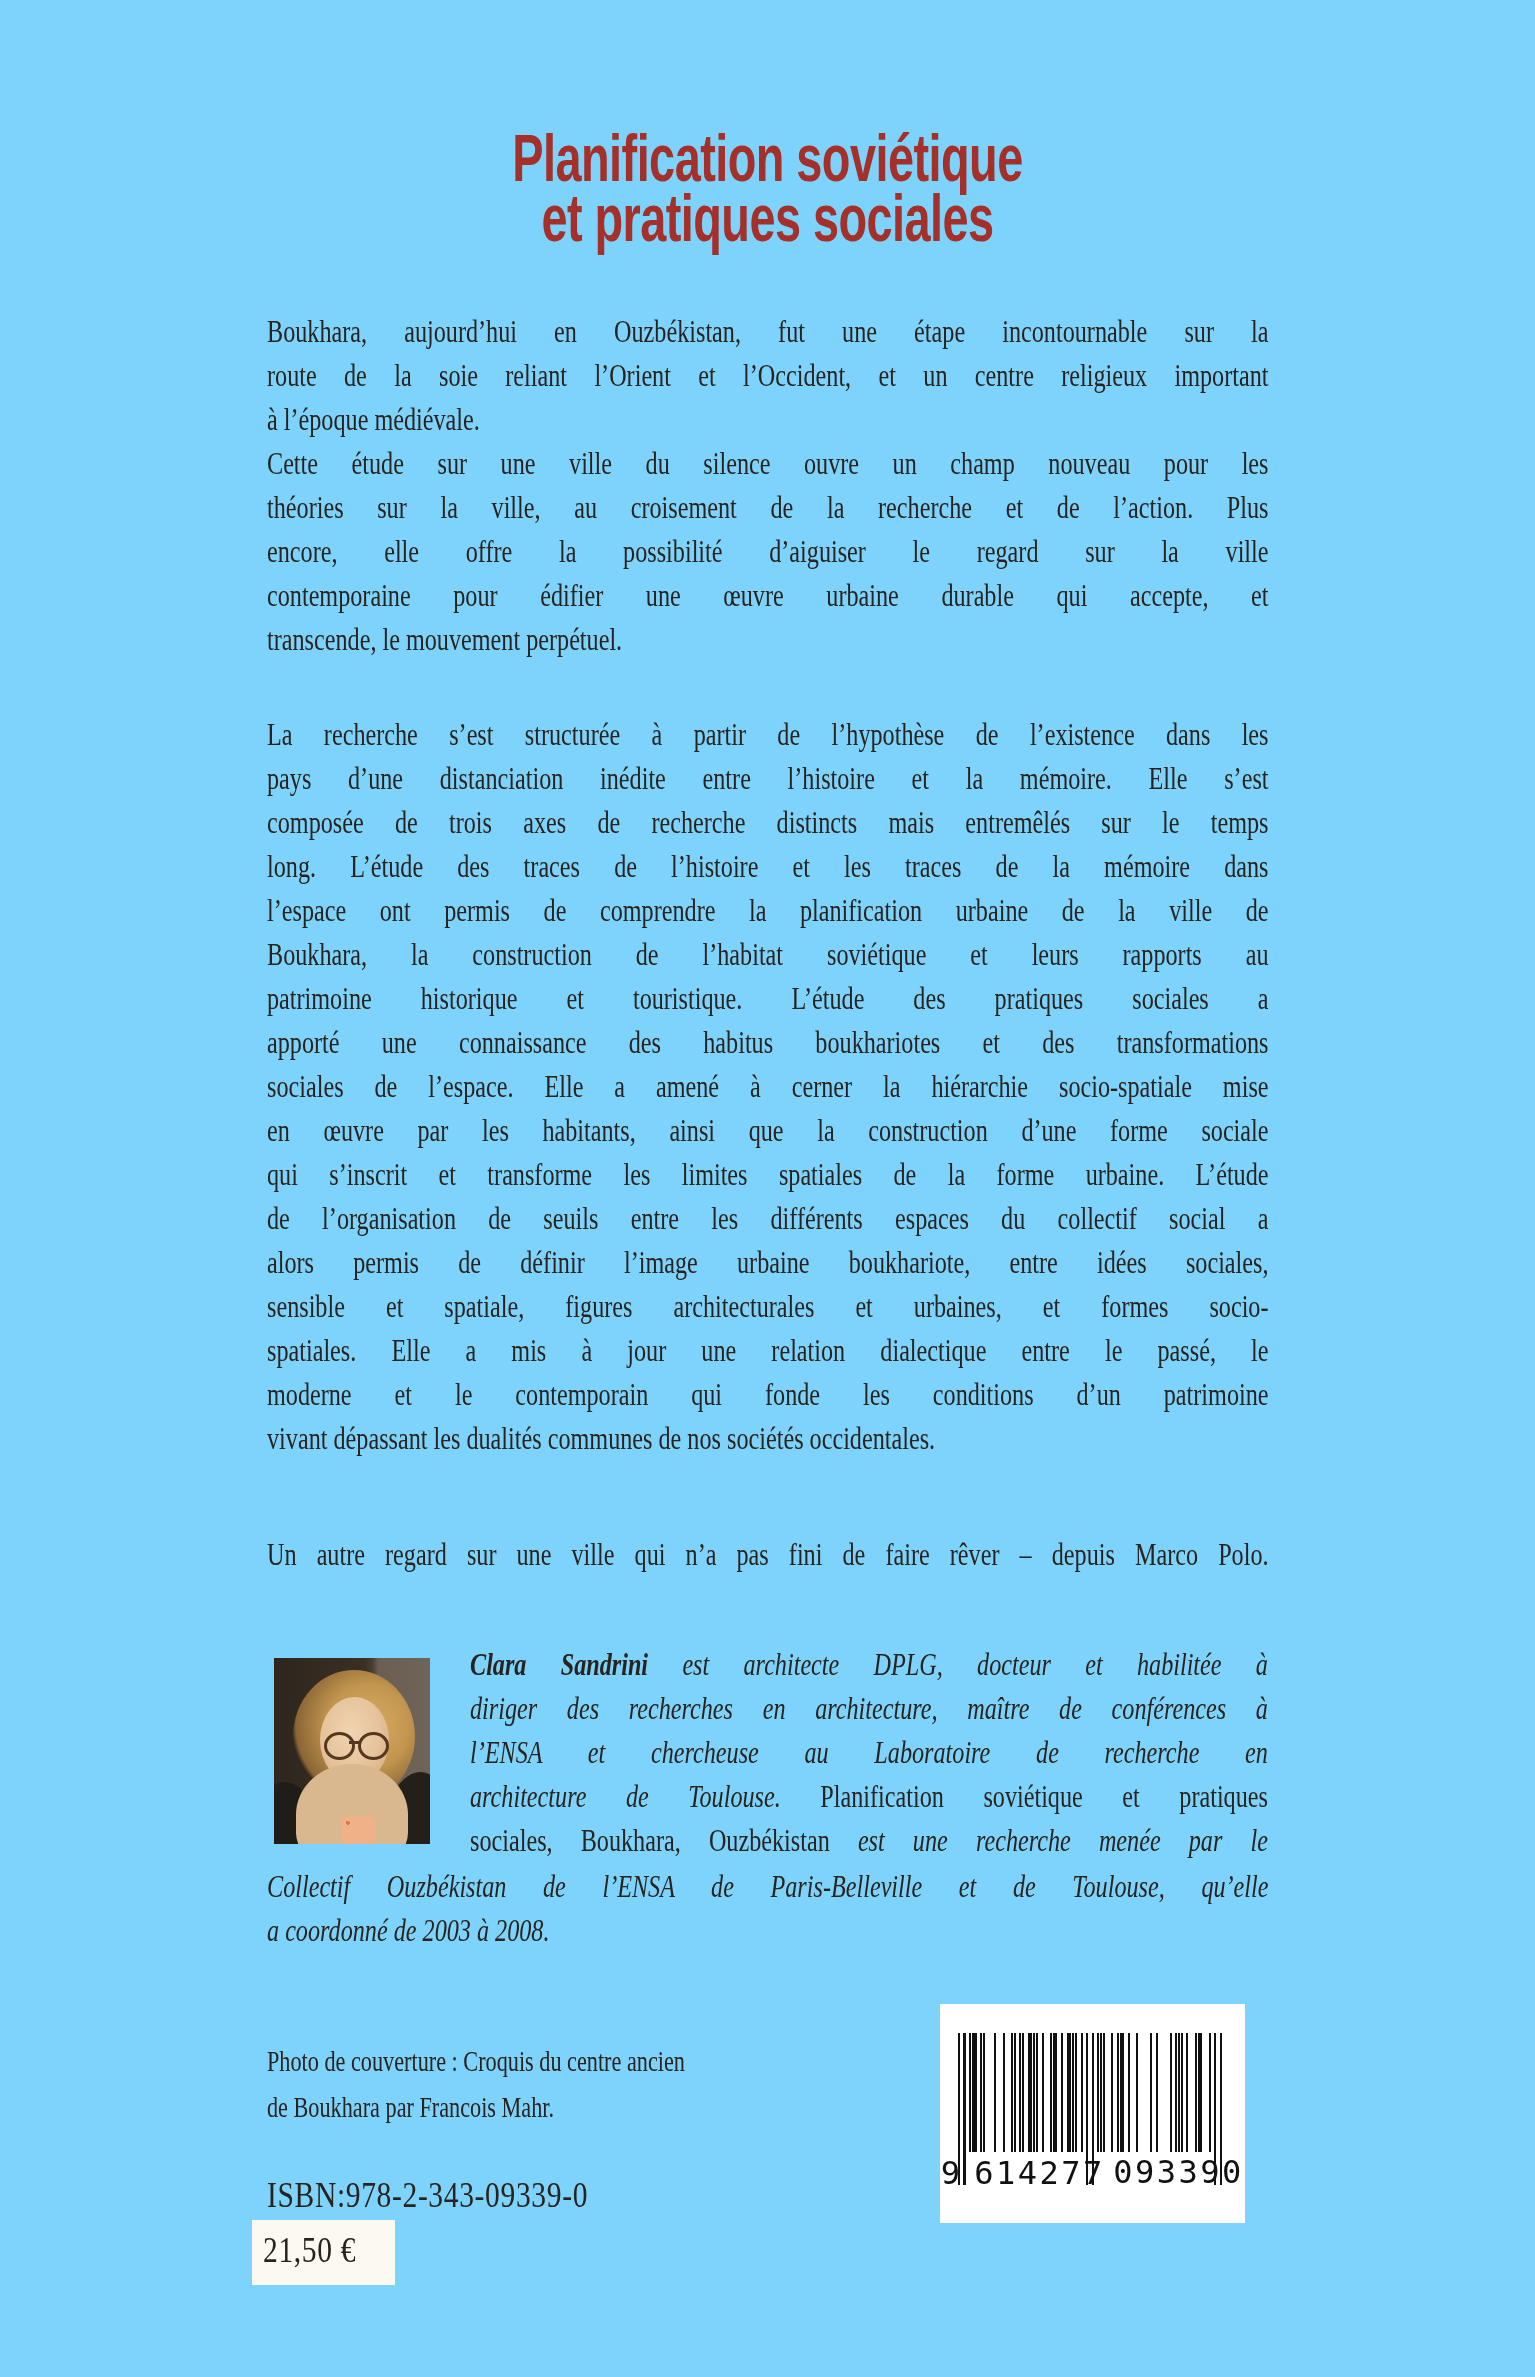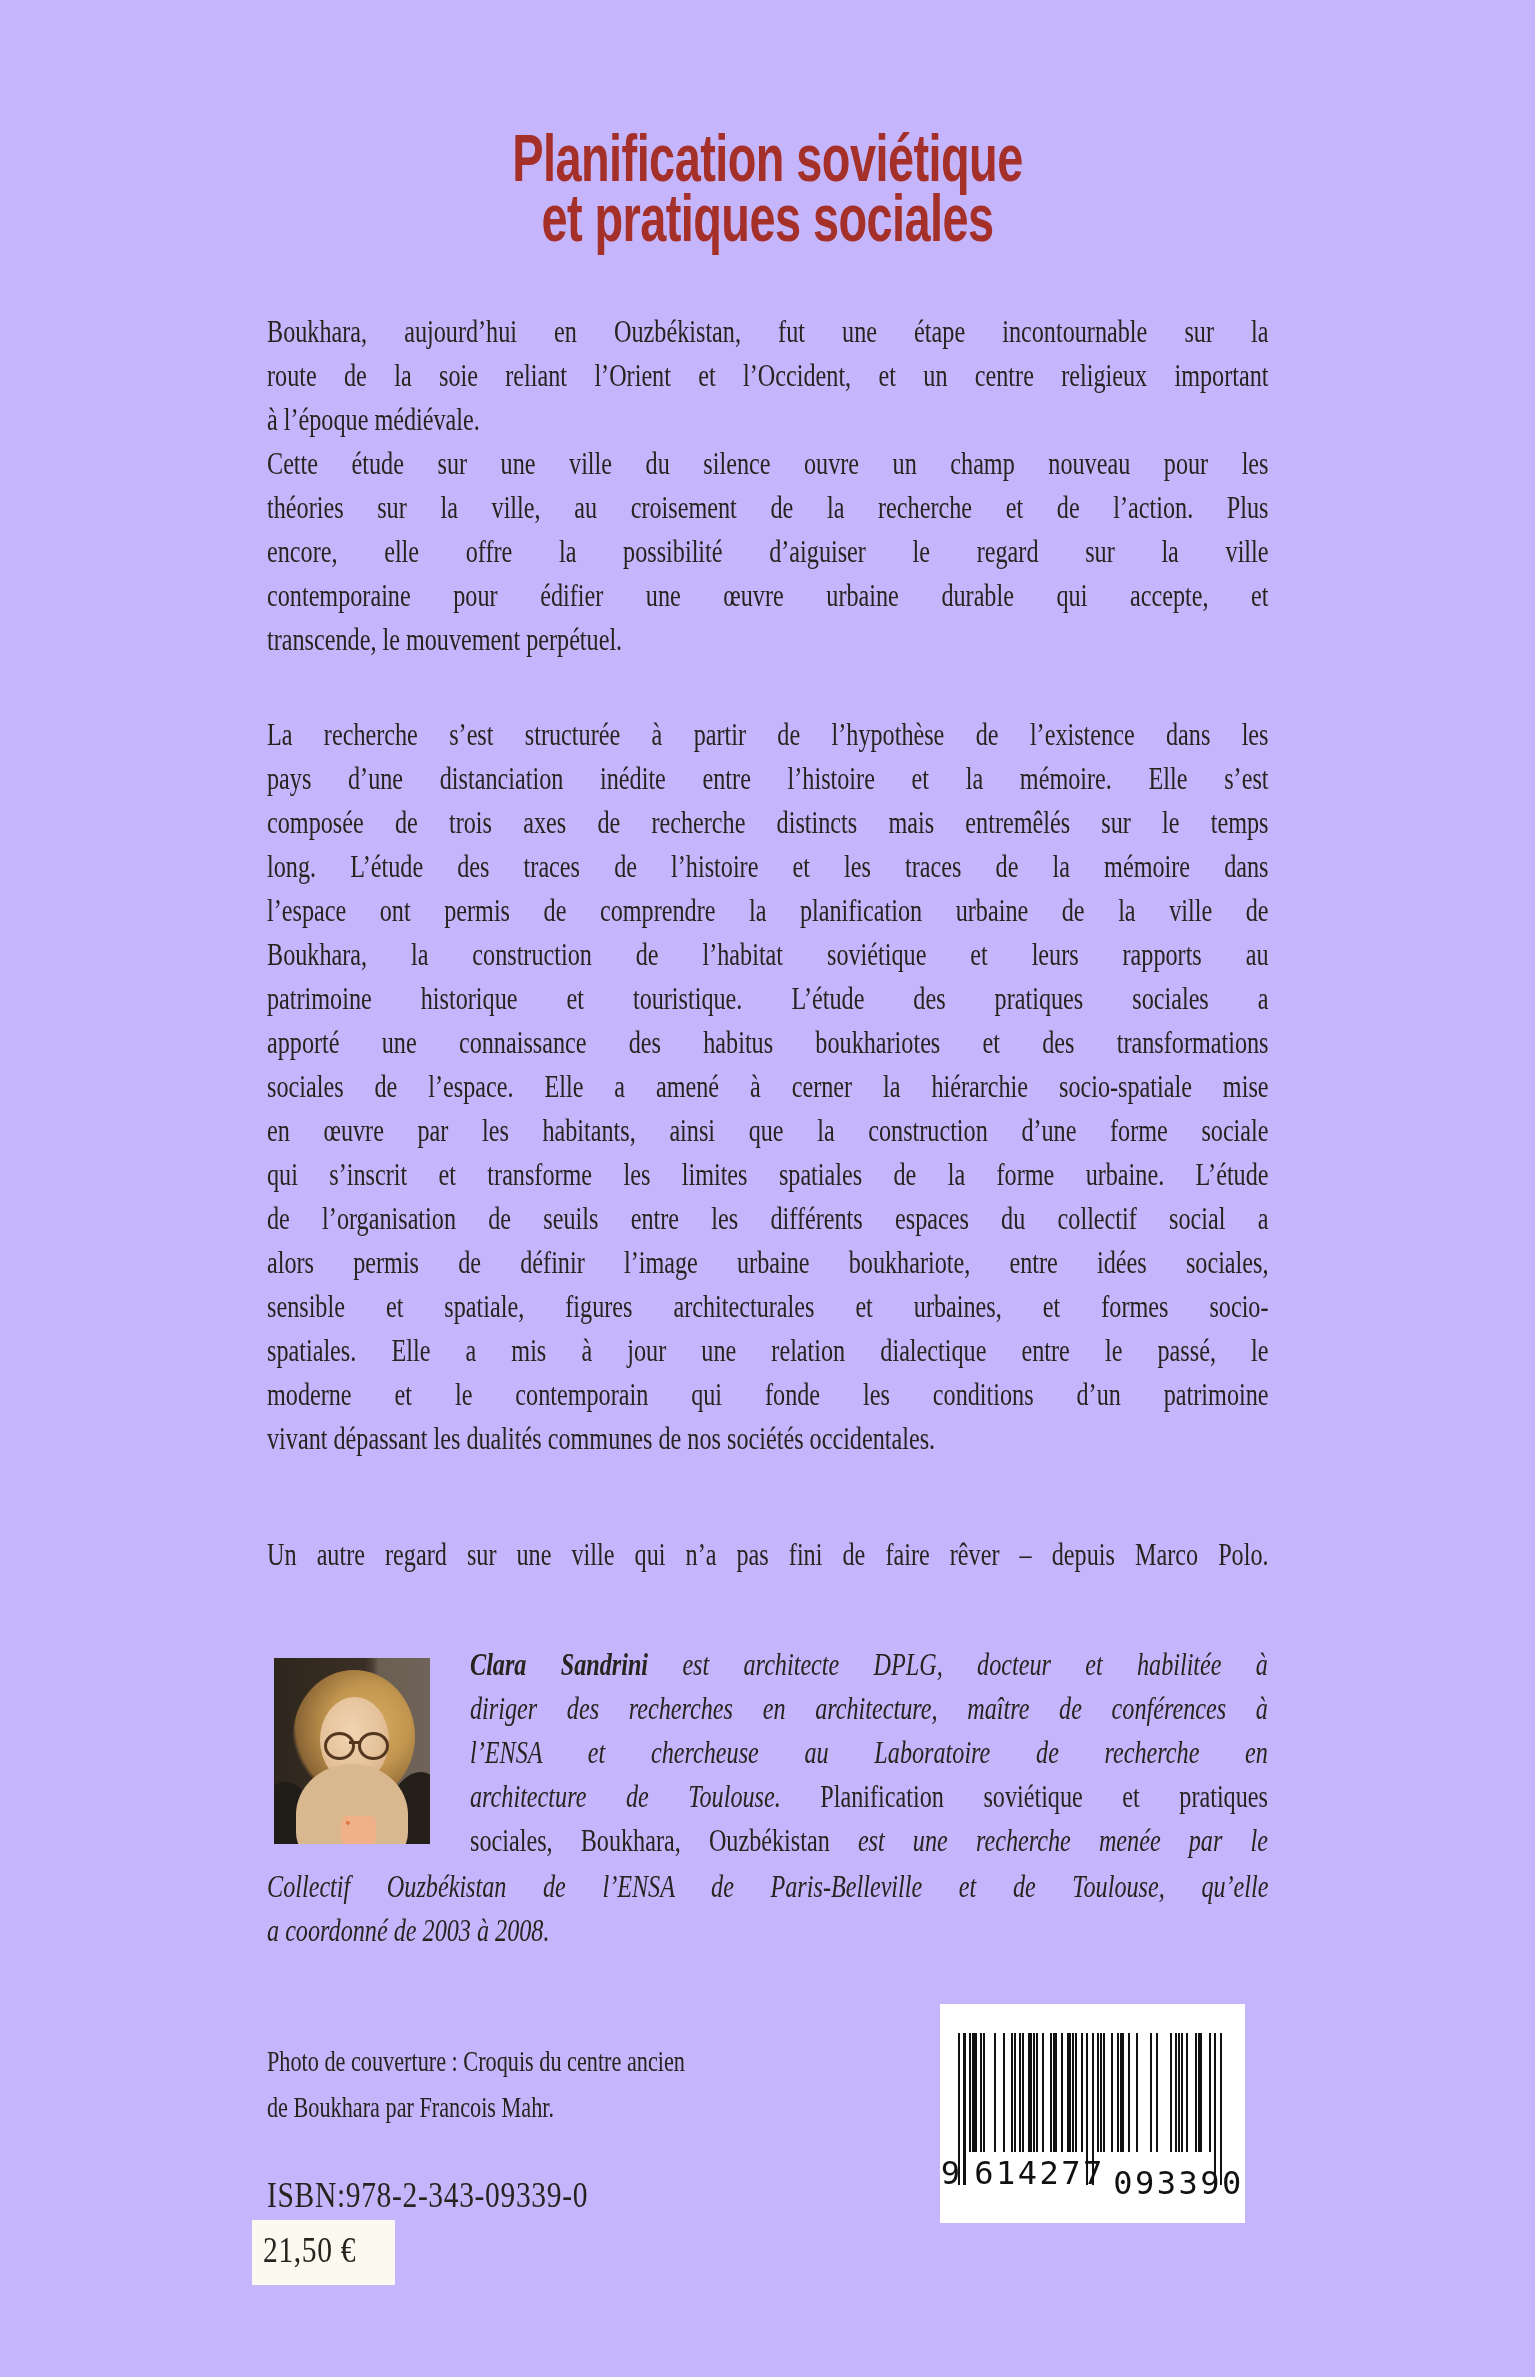--- a/index.html
+++ b/index.html
@@ -38,26 +38,26 @@
           background:radial-gradient(circle 3.4px at 6.7px 6.7px,#e0784c 60%,#f0b088 61%),#e98c5c;}
   
   .bcbox{position:absolute;left:940px;top:2004px;width:305px;height:219px;background:#ffffff;}
   .bars{position:absolute;left:17.6px;top:28.5px;width:265px;height:152px;}
   .bar{position:absolute;top:0;background:#111111;width:2.9px;height:119px;}
   .bar.g{height:152px;}
   .bcdigits{position:absolute;top:148px;left:0;width:305px;height:42px;
             font-family:"DejaVu Sans Mono",monospace;font-size:32px;color:#111;}
   .bcd9{position:absolute;left:0.8px;top:1.7px;}
   .bcdL{position:absolute;left:30px;top:1.7px;width:139px;text-align:center;letter-spacing:2.5px;}
-  .bcdR{position:absolute;left:173px;top:12px;width:131px;text-align:center;letter-spacing:2.5px;}
+  .bcdR{position:absolute;left:173px;top:1px;width:131px;text-align:center;letter-spacing:2.5px;}
 </style>
 </head>
 <body>
 
-<div class="page" style="background: #c4b5fd; color: rgb(40, 35, 30);">
+<div class="page" style="background: #7dd3fc; color: rgb(40, 35, 30);">
 
   <div class="title" style="top: 128px; color: rgb(165, 48, 42);">
     <div>Planification soviétique</div>
     <div>et pratiques sociales</div>
   </div>
 
   <div class="block cx" style="left:267px;top:310px;width:1284px;">
     <div>
         <div class="ln">Boukhara, aujourd’hui en Ouzbékistan, fut une étape incontournable sur la</div>
         <div class="ln">route de la soie reliant l’Orient et l’Occident, et un centre religieux important</div>

